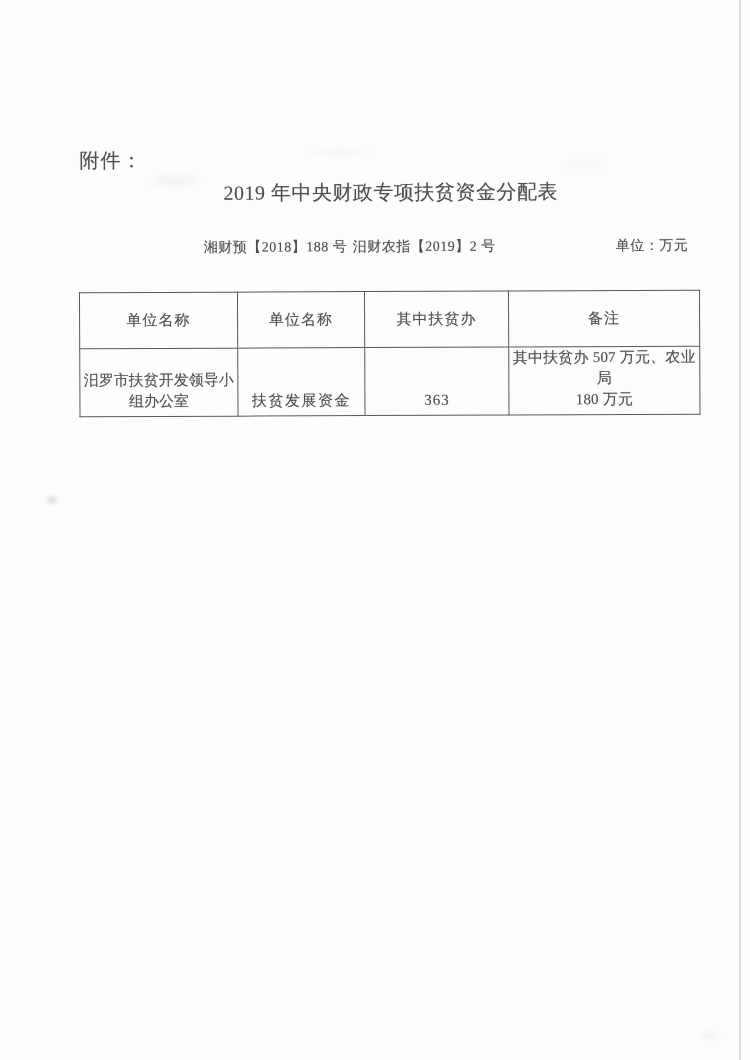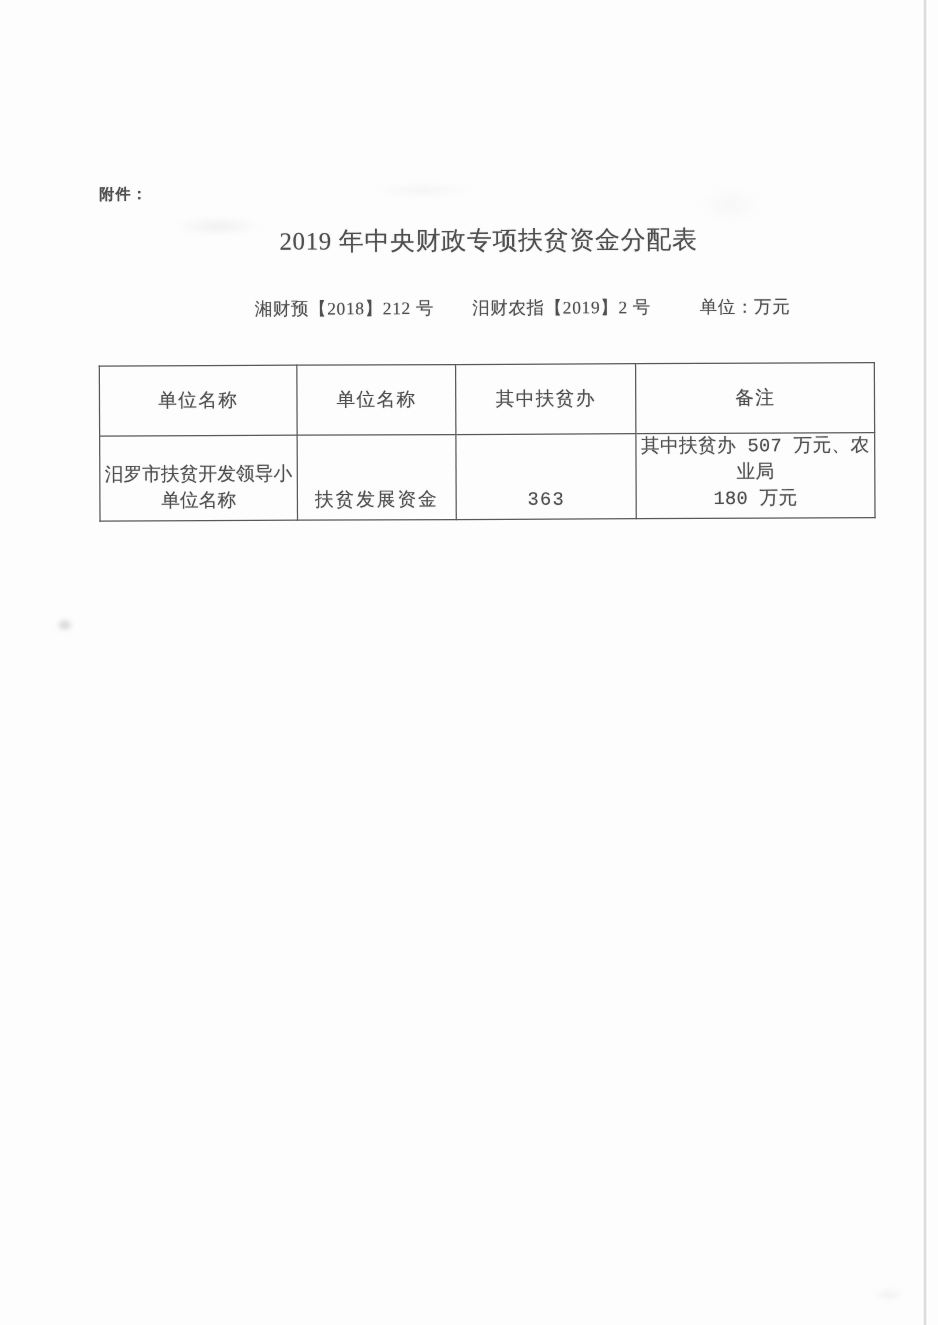--- a/index.html
+++ b/index.html
@@ -21,58 +21,56 @@
     transform: rotate(-0.25deg);
     transform-origin: 390px 300px;
   }
   .scan-text {
     text-shadow: 0 0 1px rgba(95,95,95,0.45);
   }
   .attachment-label {
     position: absolute;
     left: 80px;
     top: 146px;
-    font-size: 12px;
+    font-size: 20px;
     letter-spacing: 1px;
-    font-weight: bold;
   }
   .doc-title {
     position: absolute;
     left: 224px;
     top: 179px;
     font-size: 20px;
     letter-spacing: 0.5px;
     white-space: nowrap;
   }
   .ref-line span {
     position: absolute;
     top: 238px;
     font-size: 14px;
     letter-spacing: 0.5px;
     white-space: nowrap;
   }
   .ref-1 { left: 204px; }
-  .ref-2 { left: 378px; }
-  .unit-label { left: 560px; text-align: right; }
+  .ref-2 { left: 353px; }
+  .unit-label { left: 616px; text-align: right; }
 
   table.alloc {
     position: absolute;
     left: 79px;
     top: 291px;
     width: 620px;
     border-collapse: collapse;
     table-layout: fixed;
     color: #4f4f4f;
   }
   table.alloc th, table.alloc td {
     border: 1px solid #595959;
     font-weight: normal;
     text-align: center;
     overflow: hidden;
-    font-family: Liberation Mono, monospace;
   }
   table.alloc th {
     height: 53px;
     vertical-align: middle;
     font-size: 15px;
     letter-spacing: 1px;
   }
   table.alloc td {
     height: 58px;
     vertical-align: bottom;
@@ -113,21 +111,21 @@
 </head>
 <body>
 
 <div class="sheet">
 
   <div class="attachment-label scan-text">附件：</div>
 
   <div class="doc-title scan-text">2019 年中央财政专项扶贫资金分配表</div>
 
   <div class="ref-line">
-    <span class="ref-1 scan-text">湘财预【2018】212 号</span>
+    <span class="ref-1 scan-text">湘财预【2018】188 号</span>
     <span class="ref-2 scan-text">汨财农指【2019】2 号</span>
     <span class="unit-label scan-text">单位：万元</span>
   </div>
 
   <table class="alloc">
     <colgroup>
       <col style="width:158px">
       <col style="width:127px">
       <col style="width:144px">
       <col style="width:191px">
@@ -136,21 +134,21 @@
       <tr>
         <th class="scan-text">单位名称</th>
         <th class="scan-text">单位名称</th>
         <th class="scan-text">其中扶贫办</th>
         <th class="scan-text">备注</th>
       </tr>
     </thead>
     <tbody>
       <tr>
         <td class="cell-unit scan-text">汨罗市扶贫开发领导小
-单位名称</td>
+组办公室</td>
         <td class="cell-project scan-text">扶贫发展资金</td>
         <td class="cell-amount scan-text">363</td>
         <td class="cell-remark scan-text">其中扶贫办 507 万元、农业局
 180 万元</td>
       </tr>
     </tbody>
   </table>
 
   <div class="smudge smudge-1"></div>
   <div class="smudge smudge-2"></div>

